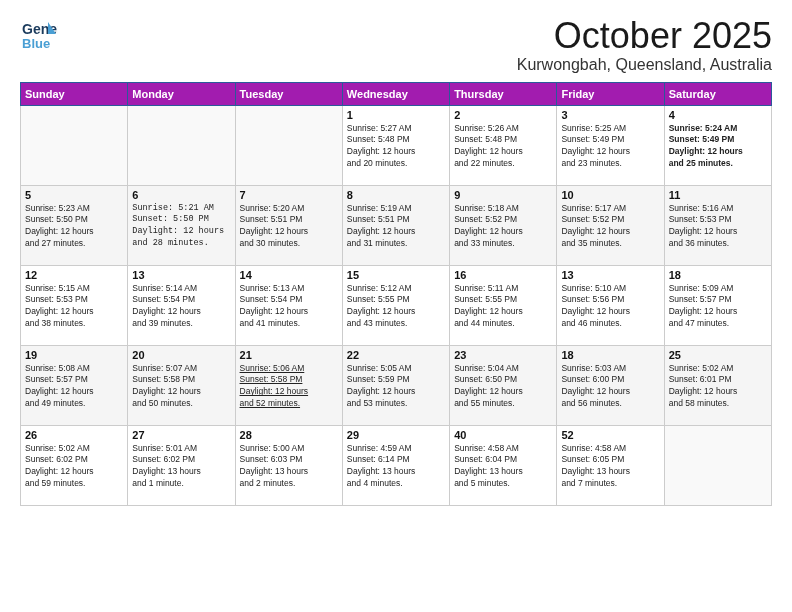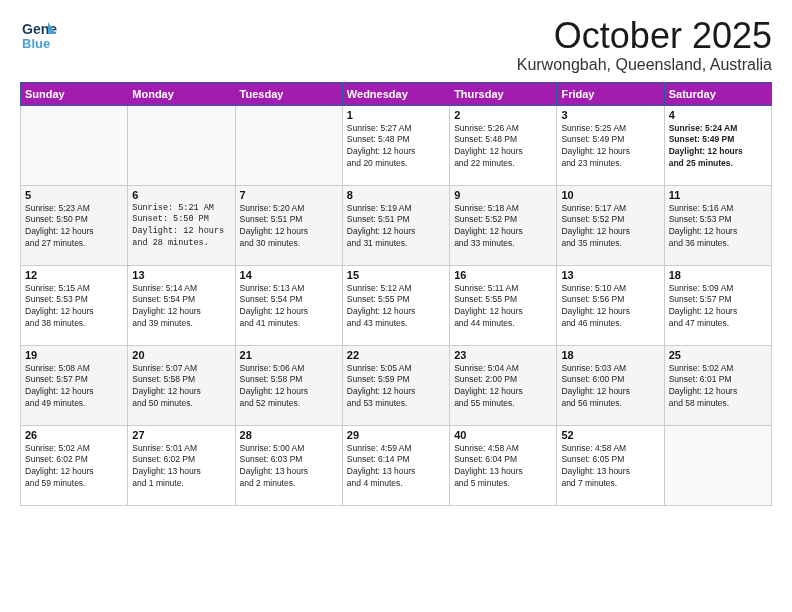--- a/index.html
+++ b/index.html
@@ -257,36 +257,36 @@
           </td>
           <td>
             <span class="day-num">20</span>
             <div class="day-info" style="white-space: pre-line;">Sunrise: 5:07 AM
 Sunset: 5:58 PM
 Daylight: 12 hours
 and 50 minutes.</div>
           </td>
           <td>
             <span class="day-num">21</span>
-            <div class="day-info" style="white-space: pre-line;">Sunrise: 5:06 AM
+            <div class="day-info" style="white-space: pre-line; text-decoration: underline;">Sunrise: 5:06 AM
 Sunset: 5:58 PM
 Daylight: 12 hours
 and 52 minutes.</div>
           </td>
           <td>
             <span class="day-num">22</span>
             <div class="day-info" style="white-space: pre-line;">Sunrise: 5:05 AM
 Sunset: 5:59 PM
 Daylight: 12 hours
 and 53 minutes.</div>
           </td>
           <td>
             <span class="day-num">23</span>
             <div class="day-info" style="white-space: pre-line;">Sunrise: 5:04 AM
-Sunset: 2:00 PM
+Sunset: 6:50 PM
 Daylight: 12 hours
 and 55 minutes.</div>
           </td>
           <td>
             <span class="day-num">18</span>
             <div class="day-info" style="white-space: pre-line;">Sunrise: 5:03 AM
 Sunset: 6:00 PM
 Daylight: 12 hours
 and 56 minutes.</div>
           </td>

